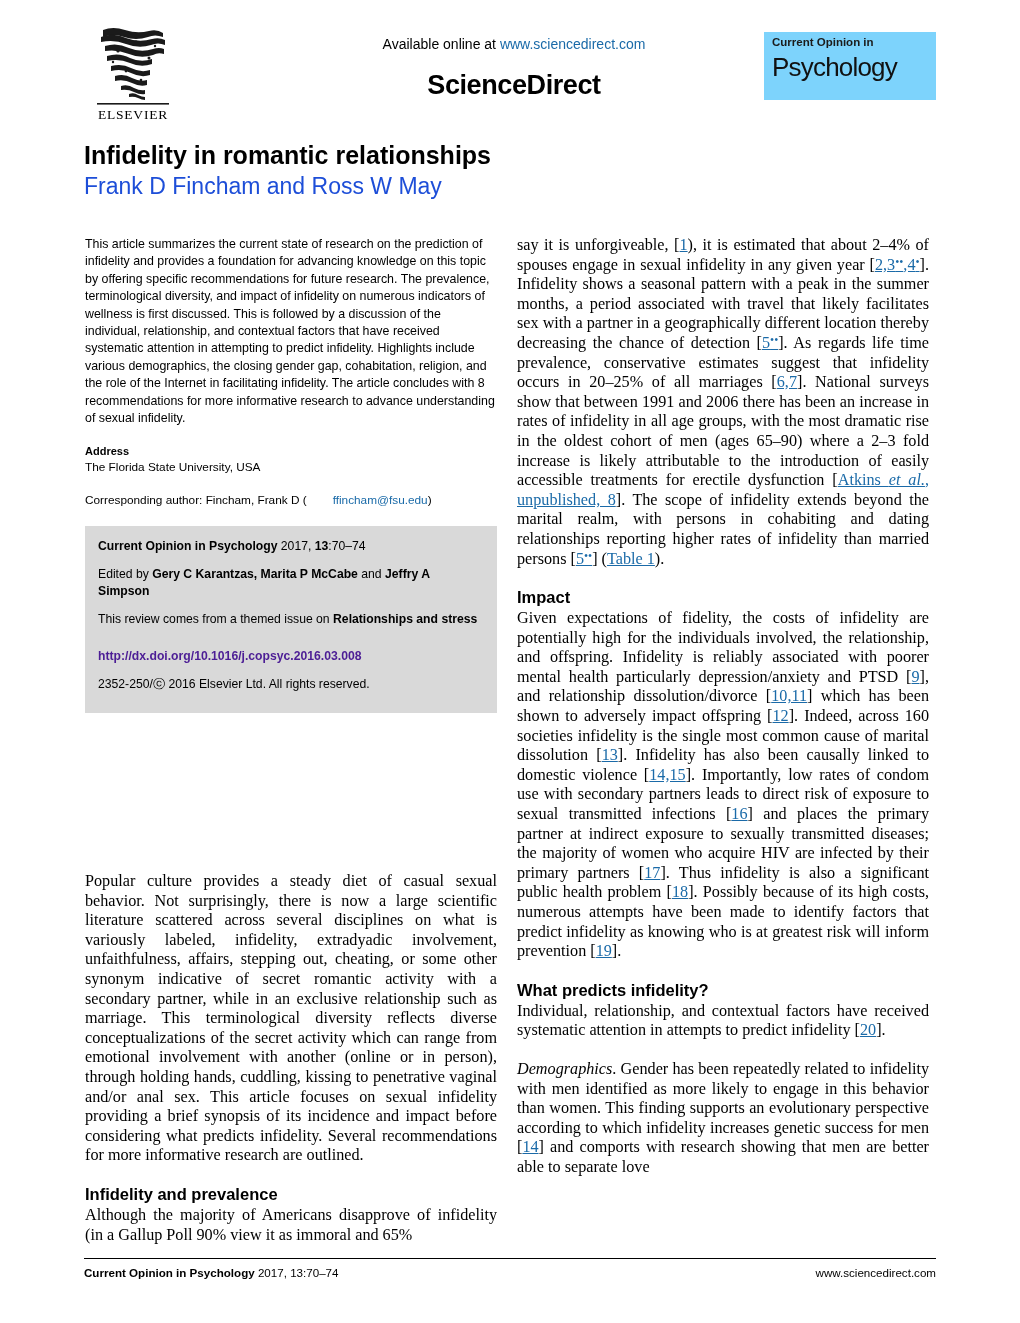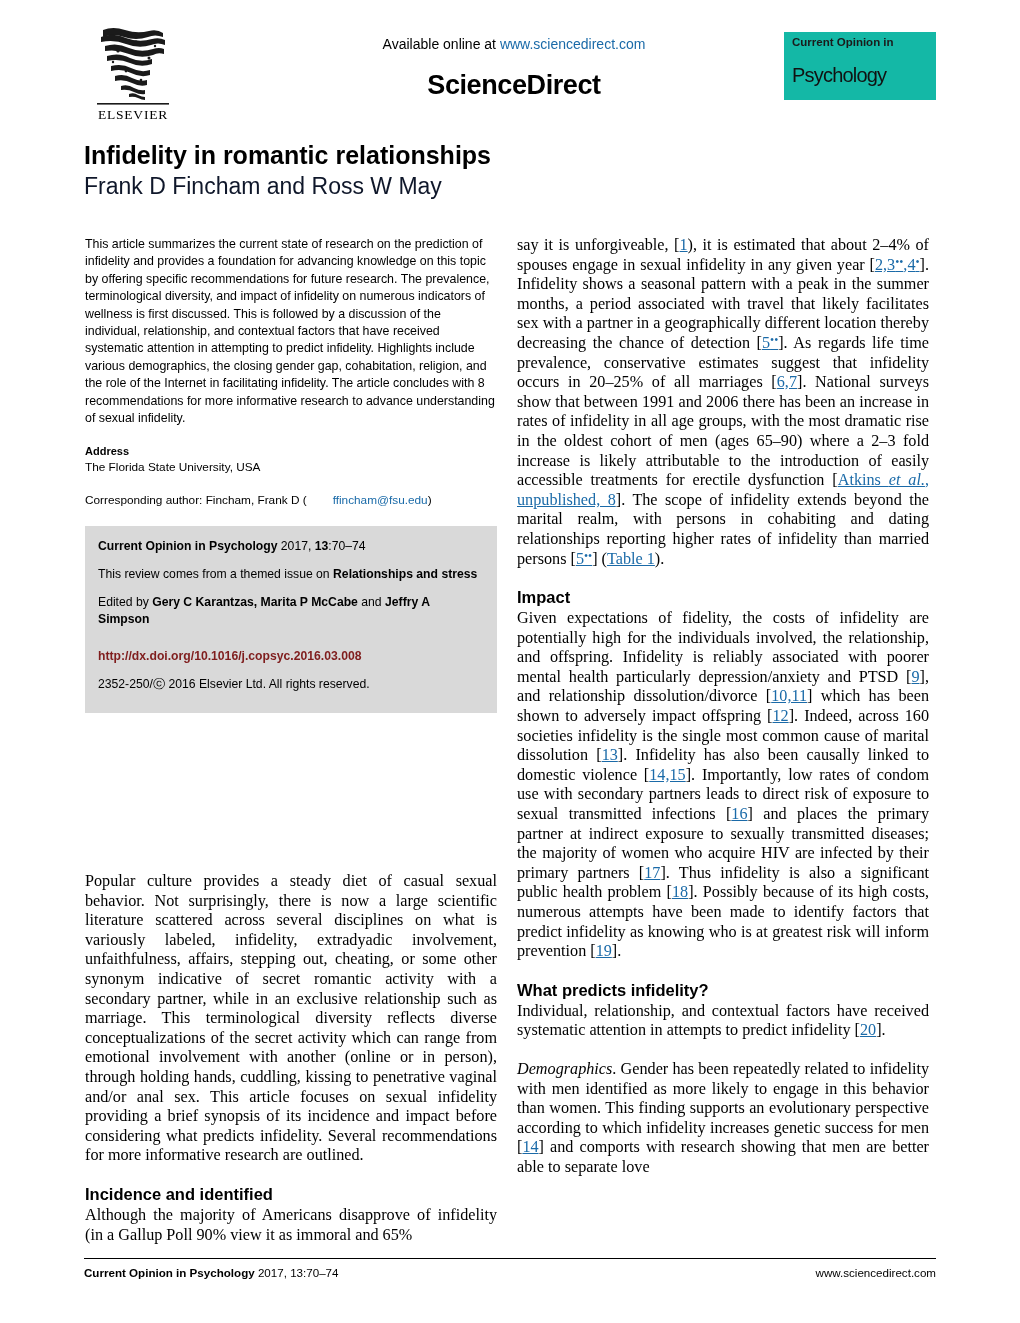--- a/index.html
+++ b/index.html
@@ -78,40 +78,40 @@
     font-size: 27px;
     letter-spacing: -0.4px;
     margin-top: 18px;
     color: #000;
   }
 
   .journal-badge {
     position: absolute;
     right: 0;
     top: 8px;
-    width: 152px;
+    width: 172px;
     height: 68px;
-    background: #14b8a6;
+    background: #7dd3fc;
     padding: 4px 6px 2px 8px;
     box-sizing: border-box;
   }
   .journal-badge .jb-top {
     font-family: "Liberation Sans", sans-serif;
     font-weight: bold;
     font-size: 11.5px;
     color: #1b1b1b;
     line-height: 13px;
   }
   .journal-badge .jb-main {
     font-family: "Liberation Sans", sans-serif;
-    font-size: 20px;
+    font-size: 26px;
     line-height: 34px;
     color: #111;
     letter-spacing: -0.8px;
-    margin-top: 9px;
+    margin-top: 1px;
   }
 
   
   .title-block {
     position: absolute;
     left: 84px;
     top: 140px;
     width: 852px;
   }
   .paper-title {
@@ -120,21 +120,21 @@
     font-size: 25px;
     line-height: 30px;
     margin: 0;
     color: #000;
   }
   .paper-authors {
     font-family: "Liberation Sans", sans-serif;
     font-size: 23px;
     line-height: 28px;
     margin: 2px 0 0 0;
-    color: #0f172a;
+    color: #1d4ed8;
   }
 
   
   .col-left {
     position: absolute;
     left: 85px;
     top: 236px;
     width: 412px;
   }
   .col-right {
@@ -192,21 +192,21 @@
     line-height: 17px;
     margin: 0 0 11px 0;
     color: #000;
   }
   .cite-box p:last-child { margin-bottom: 6px; }
   .cite-box b { font-weight: bold; }
   .cite-doi {
     margin-top: 20px !important;
   }
   .cite-doi a {
-    color: #7f1d1d;
+    color: #4c1d95;
     text-decoration: none;
     font-weight: bold;
     font-family: "Liberation Sans", sans-serif;
     font-size: 12.2px;
   }
   .cite-rights {
     color: #222;
   }
 
   
@@ -328,34 +328,34 @@
     <p class="abstract">This article summarizes the current state of research on the prediction of infidelity and provides a foundation for advancing knowledge on this topic by offering specific recommendations for future research. The prevalence, terminological diversity, and impact of infidelity on numerous indicators of wellness is first discussed. This is followed by a discussion of the individual, relationship, and contextual factors that have received systematic attention in attempting to predict infidelity. Highlights include various demographics, the closing gender gap, cohabitation, religion, and the role of the Internet in facilitating infidelity. The article concludes with 8 recommendations for more informative research to advance understanding of sexual infidelity.</p>
 
     <div class="addr-head">Address</div>
     <div class="addr-line">The Florida State University, USA</div>
 
     <div class="corr-line"><span>Corresponding author: Fincham, Frank D (</span><a href="#">ffincham@fsu.edu</a><span>)</span></div>
 
     <div class="cite-box">
       <p><b>Current Opinion in Psychology</b><span> 2017, </span><b>13</b><span>:70–74</span></p>
 
+      <p><span>Edited by </span><b>Gery C Karantzas, Marita P McCabe</b><span> and </span><b>Jeffry A Simpson</b></p>
+
       <p><span>This review comes from a themed issue on </span><b>Relationships and stress</b></p>
-
-      <p><span>Edited by </span><b>Gery C Karantzas, Marita P McCabe</b><span> and </span><b>Jeffry A Simpson</b></p>
 
       <p class="cite-doi"><a href="#">http://dx.doi.org/10.1016/j.copsyc.2016.03.008</a></p>
 
       <p class="cite-rights">2352-250/ⓒ 2016 Elsevier Ltd. All rights reserved.</p>
     </div>
   </div>
 
   <div class="left-body">
     <p class="body-p">Popular culture provides a steady diet of casual sexual behavior. Not surprisingly, there is now a large scientific literature scattered across several disciplines on what is variously labeled, infidelity, extradyadic involvement, unfaithfulness, affairs, stepping out, cheating, or some other synonym indicative of secret romantic activity with a secondary partner, while in an exclusive relationship such as marriage. This terminological diversity reflects diverse conceptualizations of the secret activity which can range from emotional involvement with another (online or in person), through holding hands, cuddling, kissing to penetrative vaginal and/or anal sex. This article focuses on sexual infidelity providing a brief synopsis of its incidence and impact before considering what predicts infidelity. Several recommendations for more informative research are outlined.</p>
 
-    <h2 class="section-head">Incidence and identified</h2>
+    <h2 class="section-head">Infidelity and prevalence</h2>
     <p class="body-p">Although the majority of Americans disapprove of infidelity (in a Gallup Poll 90% view it as immoral and 65%</p>
   </div>
 
   <div class="col-right">
 
     <p class="body-p"><span>say it is unforgiveable, </span>[<a class="ref" href="#">1</a><span>), it is estimated that about 2–4% of spouses engage in sexual infidelity in any given year [</span><a class="ref" href="#"><span>2,3</span><sup>••</sup></a><a class="ref" href="#"><span>,4</span><sup>•</sup></a><span>]. Infidelity shows a seasonal pattern with a peak in the summer months, a period associated with travel that likely facilitates sex with a partner in a geographically different location thereby decreasing the chance of detection [</span><a class="ref" href="#"><span>5</span><sup>••</sup></a><span>]. As regards life time prevalence, conservative estimates suggest that infidelity occurs in 20–25% of all marriages [</span><a class="ref" href="#">6,7</a><span>]. National surveys show that between 1991 and 2006 there has been an increase in rates of infidelity in all age groups, with the most dramatic rise in the oldest cohort of men (ages 65–90) where a 2–3 fold increase is likely attributable to the introduction of easily accessible treatments for erectile dysfunction [</span><a class="ref" href="#"><span>Atkins </span><span class="ital">et al.</span><span>, unpublished, 8</span></a><span>]. The scope of infidelity extends beyond the marital realm, with persons in cohabiting and dating relationships reporting higher rates of infidelity than married persons [</span><a class="ref" href="#"><span>5</span><sup>••</sup></a><span>] (</span><a class="ref" href="#">Table 1</a><span>).</span></p>
 
     <h2 class="section-head">Impact</h2>
 
     <p class="body-p"><span>Given expectations of fidelity, the costs of infidelity are potentially high for the individuals involved, the relationship, and offspring. Infidelity is reliably associated with poorer mental health particularly depression/anxiety and PTSD [</span><a class="ref" href="#">9</a><span>], and relationship dissolution/divorce [</span><a class="ref" href="#">10,11</a><span>] which has been shown to adversely impact offspring [</span><a class="ref" href="#">12</a><span>]. Indeed, across 160 societies infidelity is the single most common cause of marital dissolution [</span><a class="ref" href="#">13</a><span>]. Infidelity has also been causally linked to domestic violence [</span><a class="ref" href="#">14,15</a><span>]. Importantly, low rates of condom use with secondary partners leads to direct risk of exposure to sexual transmitted infections [</span><a class="ref" href="#">16</a><span>] and places the primary partner at indirect exposure to sexually transmitted diseases; the majority of women who acquire HIV are infected by their primary partners [</span><a class="ref" href="#">17</a><span>]. Thus infidelity is also a significant public health problem [</span><a class="ref" href="#">18</a><span>]. Possibly because of its high costs, numerous attempts have been made to identify factors that predict infidelity as knowing who is at greatest risk will inform prevention [</span><a class="ref" href="#">19</a><span>].</span></p>

